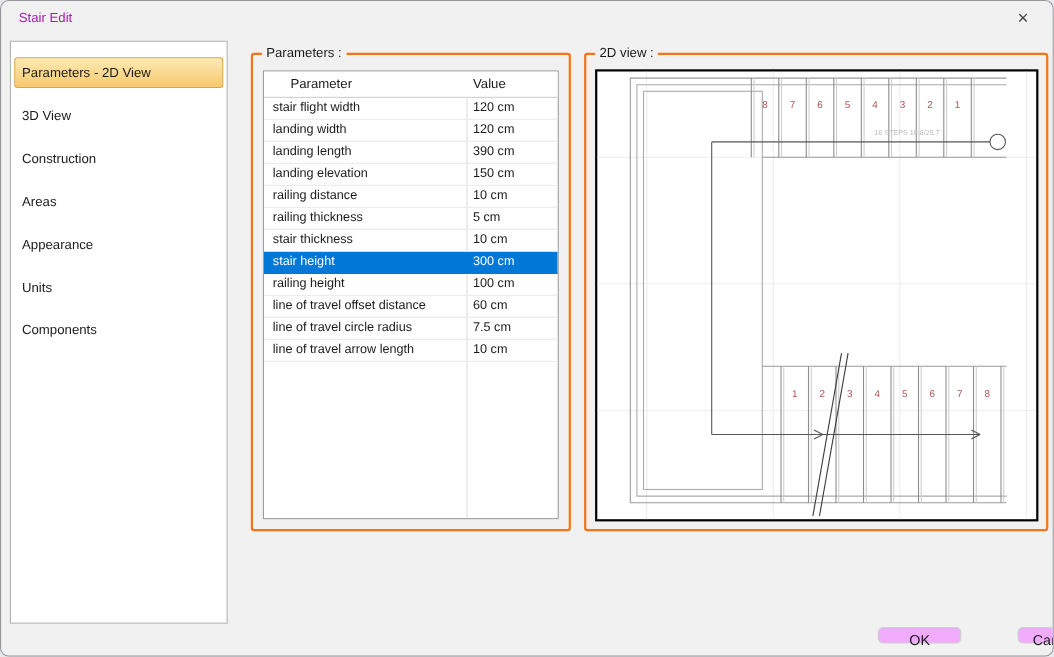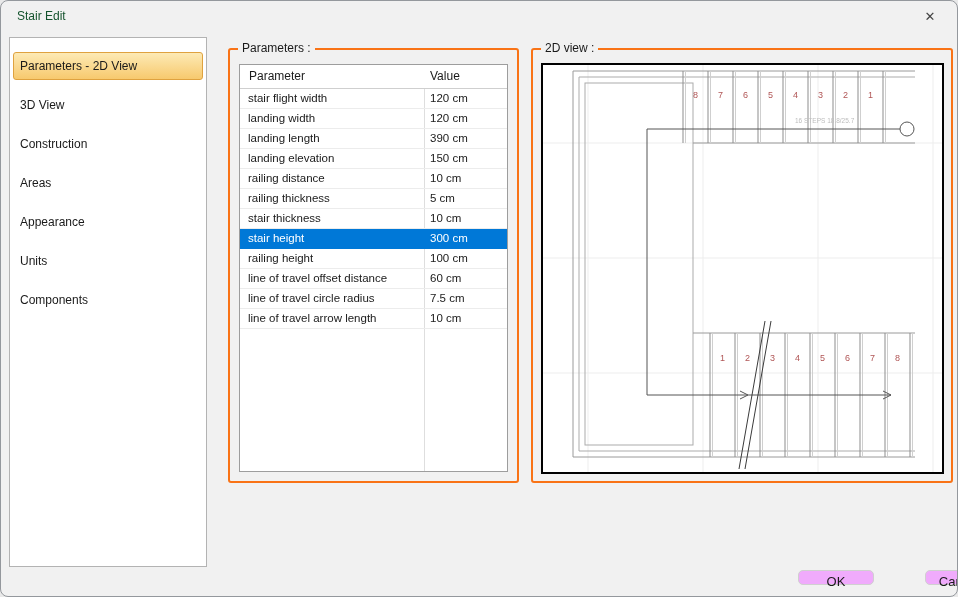--- a/index.html
+++ b/index.html
@@ -2,42 +2,42 @@
 <html style="--sel-blue: #0078d7; --sel-or-top: #fdeab5; --sel-or-bot: #f7c96e; --sel-or-border: #dfa23f;"><head>
 <meta charset="utf-8">
 <style>
   html,body{margin:0;padding:0;background:#e9e9e9;}
   .window{
     position:relative;width:958px;height:597px;box-sizing:border-box;
     background:#f1f1f1;border:1px solid #94989d;border-radius:8px;overflow:hidden;
     font-family:"Liberation Sans",sans-serif;font-size:12px;color:#1a1a1a;
   }
   .titlebar{height:30px;display:flex;align-items:center;justify-content:space-between;padding:0 12px 0 16px;}
-  .title{font-size:12px;color:#14532d;text-align:right;}
+  .title{font-size:12px;color:#a21caf;text-align:right;}
   .close-btn{width:30px;height:24px;display:flex;align-items:center;justify-content:center;color:#444;font-size:13px;cursor:default;}
   .sidebar{
     position:absolute;left:8px;top:36px;width:198px;height:530px;box-sizing:border-box;
     background:#fff;border:1px solid #b3b3b3;padding:3px;
   }
   .side-item{height:26px;line-height:26px;padding-left:6px;margin:11px 0;border:1px solid transparent;border-radius:3px;white-space:nowrap;}
   .side-item.selected{
     background:linear-gradient(var(--sel-or-top,#fdeab5),var(--sel-or-bot,#f7c96e));
     border-color:var(--sel-or-border,#dfa23f);
   }
   .group{position:absolute;border:2px solid #f97316;border-radius:3px;}
   .group-label{position:absolute;top:-9px;left:8px;background:#f1f1f1;padding:0 4px;font-size:12px;}
   .group.params{left:227px;top:47px;width:287px;height:431px;}
   .group.view{left:530px;top:47px;width:418px;height:431px;}
   .ptable{
     position:absolute;left:9px;top:14px;width:269px;height:408px;box-sizing:border-box;
     background:#fff;border:1px solid #9d9d9d;overflow:hidden;
   }
   .vsep{position:absolute;left:184px;top:0;bottom:0;width:1px;background:#dedede;}
   .thead{position:relative;display:flex;height:23px;line-height:23px;border-bottom:1px solid #cfcfcf;background:#fff;}
-  .thead .hp{width:184px;padding-left:9px;box-sizing:border-box;}
+  .thead .hp{width:184px;padding-left:24px;box-sizing:border-box;}
   .thead .hv{flex:1;padding-left:6px;}
   .tbody{position:relative;}
   .trow{display:flex;height:19px;line-height:19px;border-bottom:1px solid #ececec;font-size:11.5px;}
   .trow .cell.p{width:184px;padding-left:8px;box-sizing:border-box;}
   .trow .cell.v{flex:1;padding-left:6px;}
   .trow.selected{background:var(--sel-blue,#0078d7);color:#fff;border-bottom-color:var(--sel-blue,#0078d7);}
   .drawing{
     position:absolute;left:8px;top:13px;width:403px;height:411px;box-sizing:border-box;
     background:#fff;border:2px solid #000;
   }

